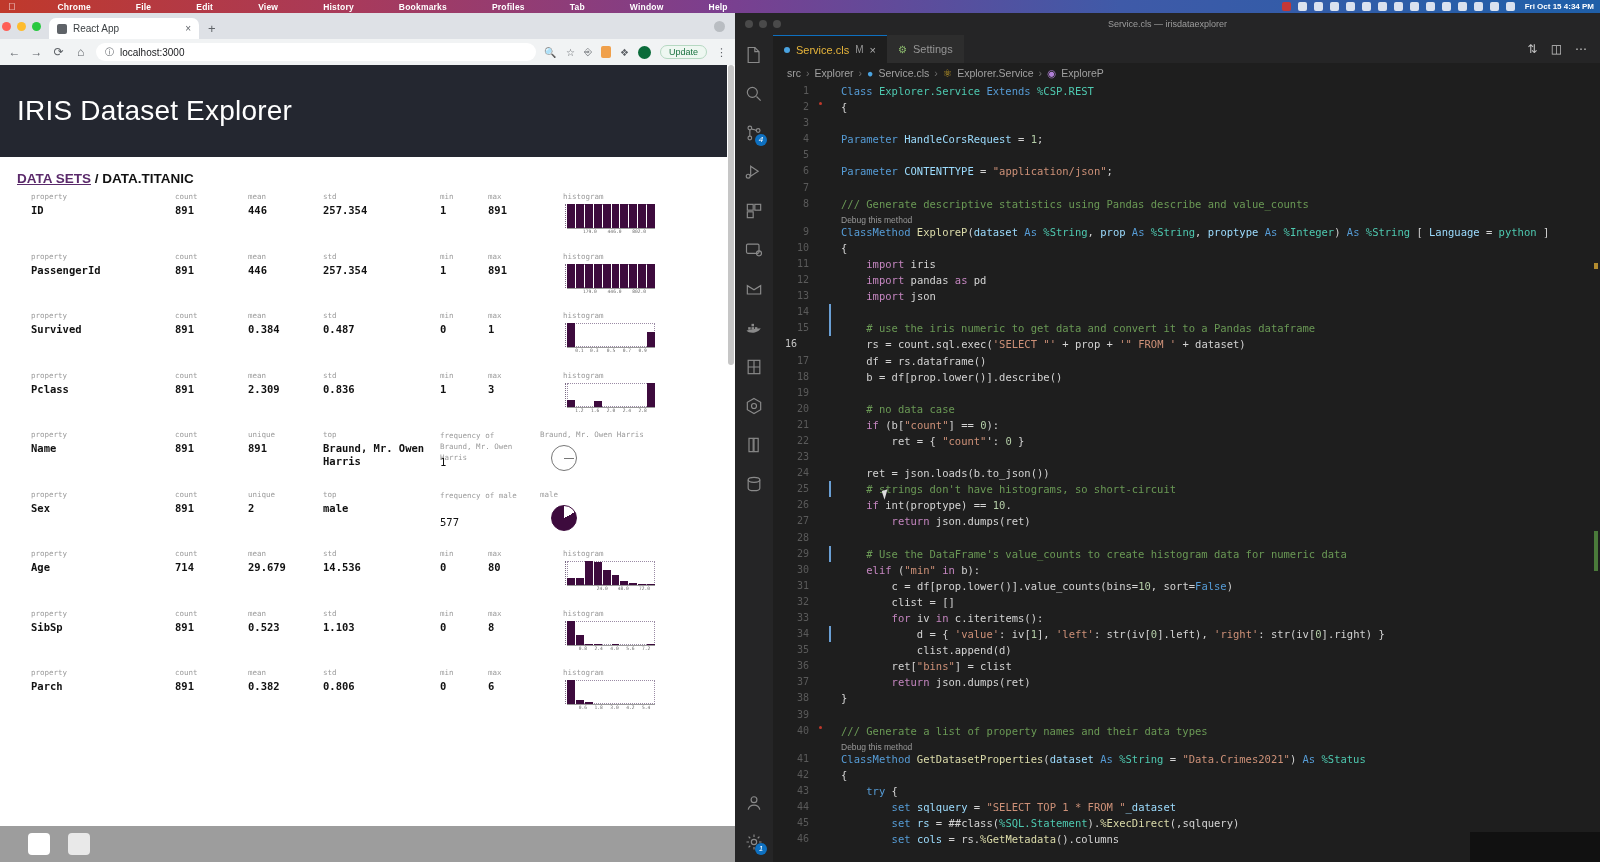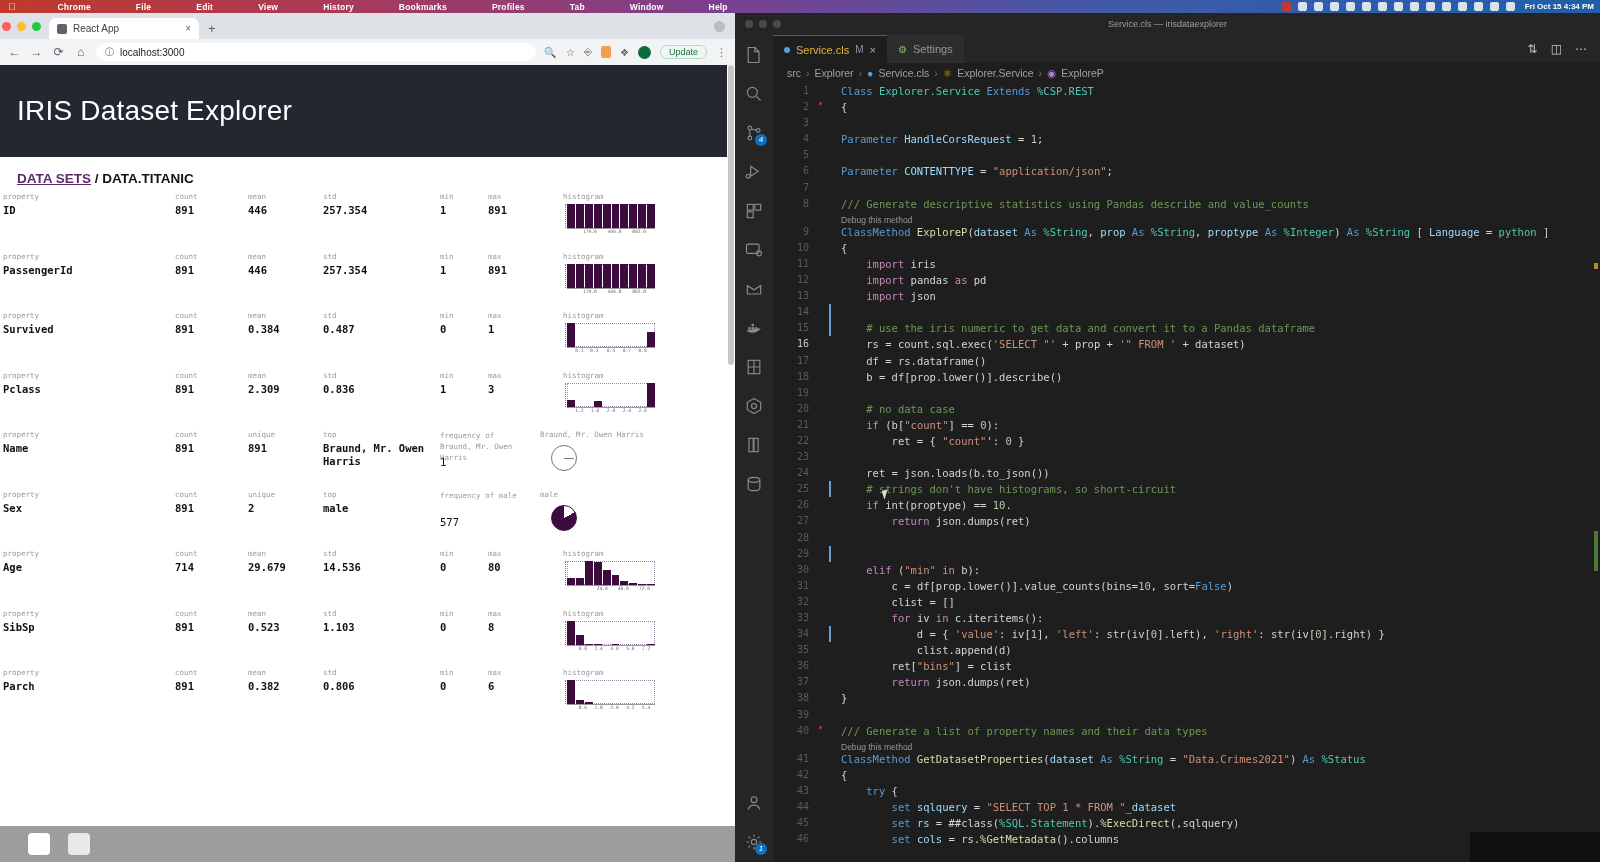--- a/index.html
+++ b/index.html
@@ -56,21 +56,21 @@
   #breadcrumb { padding:14px 0 6px 17px; font-size:13.5px; font-weight:bold; color:#111; }
   #breadcrumb a { color:#5b2a6b; text-decoration:underline; }
   #breadcrumb .sep { color:#111; }
 
   .prow { position:relative; height:59.5px; padding-left:17px; }
   .lbl { position:absolute; font-size:7.5px; color:#9a9a9a;
          font-family:"DejaVu Sans Mono", monospace; top:0; white-space:nowrap; }
   .val { position:absolute; font-size:10.5px; color:#111; font-weight:bold;
          font-family:"DejaVu Sans Mono", monospace; top:12px; line-height:13px; }
   .val.norm { font-weight:normal; }
-  .c0{left:3px;text-align:right;} .c1{left:175px;text-align:center;} .c2{left:248px;} .c3{left:323px;}
+  .c0{left:31px;text-align:right;} .c1{left:175px;text-align:center;} .c2{left:248px;} .c3{left:323px;}
   .c4{left:440px;} .c5{left:488px;} .c6{left:563px;}
   .c3w { width:110px; white-space:normal; }
   .c4w { width:82px; white-space:normal; line-height:11px; }
 
   
   .hist { position:absolute; left:560px; top:12px; width:95px; height:34px; }
   .hbox { position:absolute; left:7px; top:0; width:88px; height:24px;
     border:1px dotted #9b8ba5; }
   .hbars { position:absolute; left:7px; top:0; width:88px; height:24px;
     display:flex; align-items:flex-end; gap:1px; }
@@ -137,21 +137,21 @@
   #breadcrumbs { height:20px; background:#1e1e1e; display:flex; align-items:center;
     gap:5px; padding-left:14px; font-size:10.5px; color:#a0a0a0; }
   #breadcrumbs .sp { color:#6d6d6d; }
   #breadcrumbs .cls { color:#c9a227; }
   #breadcrumbs .sym { color:#b180d7; }
   #breadcrumbs .blue { color:#4aa3e0; }
   #code { flex:1; position:relative; overflow:hidden;
     font-family:"DejaVu Sans Mono", monospace; font-size:10.5px; line-height:16.1px; }
   .cl { position:relative; height:16.1px; white-space:pre; padding-left:68px; }
   .cl .ln { position:absolute; left:0; width:36px; text-align:right; color:#5a5a5a; font-size:10px; }
-  .cl.cur .ln { color:#c6c6c6; }
+  .cl.cur .ln { color:#c6c6c6;text-align:center; }
   .codelens { height:12px; padding-left:68px; font-size:8.5px; color:#999;
     font-family:"Liberation Sans", sans-serif; }
   .gmark { position:absolute; left:56px; width:2px; height:16.1px; background:#6a9fd4; }
   .gred { position:absolute; left:46px; top:3px; width:3px; height:3px;
     border-radius:50%; background:#c0392b; }
   .k{color:#569cd6;} .kw{color:#c586c0;} .ty{color:#4ec9b0;} .fn{color:#dcdcaa;}
   .st{color:#ce9178;} .nu{color:#b5cea8;} .cm{color:#6a9955;} .va{color:#9cdcfe;} .pl{color:#d4d4d4;} .op{color:#d4d4d4;} .cn{color:#569cd6;}
   .mouse { position:absolute; left:110px; top:407px; width:0; height:0;
     border-left:6px solid #ddd; border-bottom:9px solid transparent; transform:rotate(-18deg); }
   #vs-right-ruler { position:absolute; right:0; top:0; width:9px; height:100%; background:#1e1e1e; }
@@ -717,21 +717,21 @@
             <div class="cl"><span class="ln">19</span></div>
             <div class="cl"><span class="ln">20</span><span class="pl">    </span><span class="cm"># no data case</span></div>
             <div class="cl"><span class="ln">21</span><span class="pl">    </span><span class="kw">if </span><span class="pl">(b[</span><span class="st">"count"</span><span class="pl">] </span><span class="op">== </span><span class="nu">0</span><span class="pl">):</span></div>
             <div class="cl"><span class="ln">22</span><span class="pl">        ret </span><span class="op">= </span><span class="pl">{ </span><span class="st">"count"</span><span class="pl">': </span><span class="nu">0 </span><span class="pl">}</span></div>
             <div class="cl"><span class="ln">23</span></div>
             <div class="cl"><span class="ln">24</span><span class="pl">    ret </span><span class="op">= </span><span class="pl">json.loads(b.to_json())</span></div>
             <div class="cl"><span class="ln">25</span><i class="gmark"></i><span class="pl">    </span><span class="cm"># strings don't have histograms, so short-circuit</span></div>
             <div class="cl"><span class="ln">26</span><span class="pl">    </span><span class="kw">if </span><span class="pl">int(proptype) </span><span class="op">== </span><span class="nu">10</span><span class="pl">.</span></div>
             <div class="cl"><span class="ln">27</span><span class="pl">        </span><span class="kw">return </span><span class="pl">json.dumps(ret)</span></div>
             <div class="cl"><span class="ln">28</span></div>
-            <div class="cl"><span class="ln">29</span><i class="gmark"></i><span class="pl">    </span></div>
+            <div class="cl"><span class="ln">29</span><i class="gmark"></i><span class="pl">    </span><span class="cm"># Use the DataFrame's value_counts to create histogram data for numeric data</span></div>
             <div class="cl"><span class="ln">30</span><span class="pl">    </span><span class="kw">elif </span><span class="pl">(</span><span class="st">"min" </span><span class="kw">in </span><span class="pl">b):</span></div>
             <div class="cl"><span class="ln">31</span><span class="pl">        c </span><span class="op">= </span><span class="pl">df[prop.lower()].value_counts(bins</span><span class="op">=</span><span class="nu">10</span><span class="pl">, sort</span><span class="op">=</span><span class="cn">False</span><span class="pl">)</span></div>
             <div class="cl"><span class="ln">32</span><span class="pl">        clist </span><span class="op">= </span><span class="pl">[]</span></div>
             <div class="cl"><span class="ln">33</span><span class="pl">        </span><span class="kw">for </span><span class="pl">iv </span><span class="kw">in </span><span class="pl">c.iteritems():</span></div>
             <div class="cl"><span class="ln">34</span><i class="gmark"></i><span class="pl">            d </span><span class="op">= </span><span class="pl">{ </span><span class="st">'value'</span><span class="pl">: iv[</span><span class="nu">1</span><span class="pl">], </span><span class="st">'left'</span><span class="pl">: str(iv[</span><span class="nu">0</span><span class="pl">].left), </span><span class="st">'right'</span><span class="pl">: str(iv[</span><span class="nu">0</span><span class="pl">].right) }</span></div>
             <div class="cl"><span class="ln">35</span><span class="pl">            clist.append(d)</span></div>
             <div class="cl"><span class="ln">36</span><span class="pl">        ret[</span><span class="st">"bins"</span><span class="pl">] </span><span class="op">= </span><span class="pl">clist</span></div>
             <div class="cl"><span class="ln">37</span><span class="pl">        </span><span class="kw">return </span><span class="pl">json.dumps(ret)</span></div>
             <div class="cl"><span class="ln">38</span><span class="pl">}</span></div>
             <div class="cl"><span class="ln">39</span></div>

